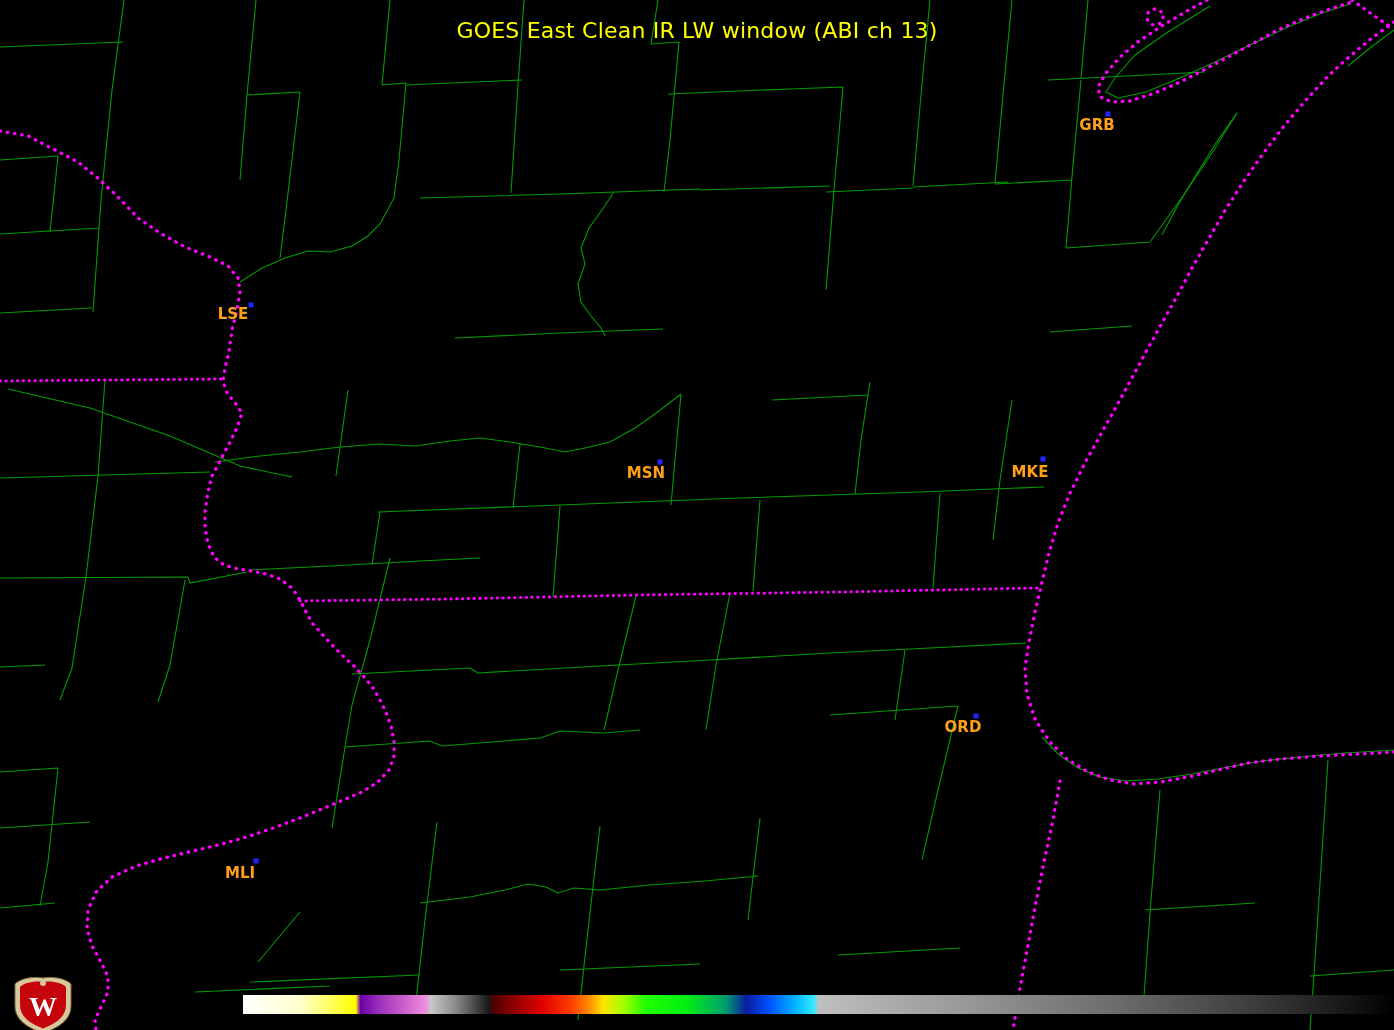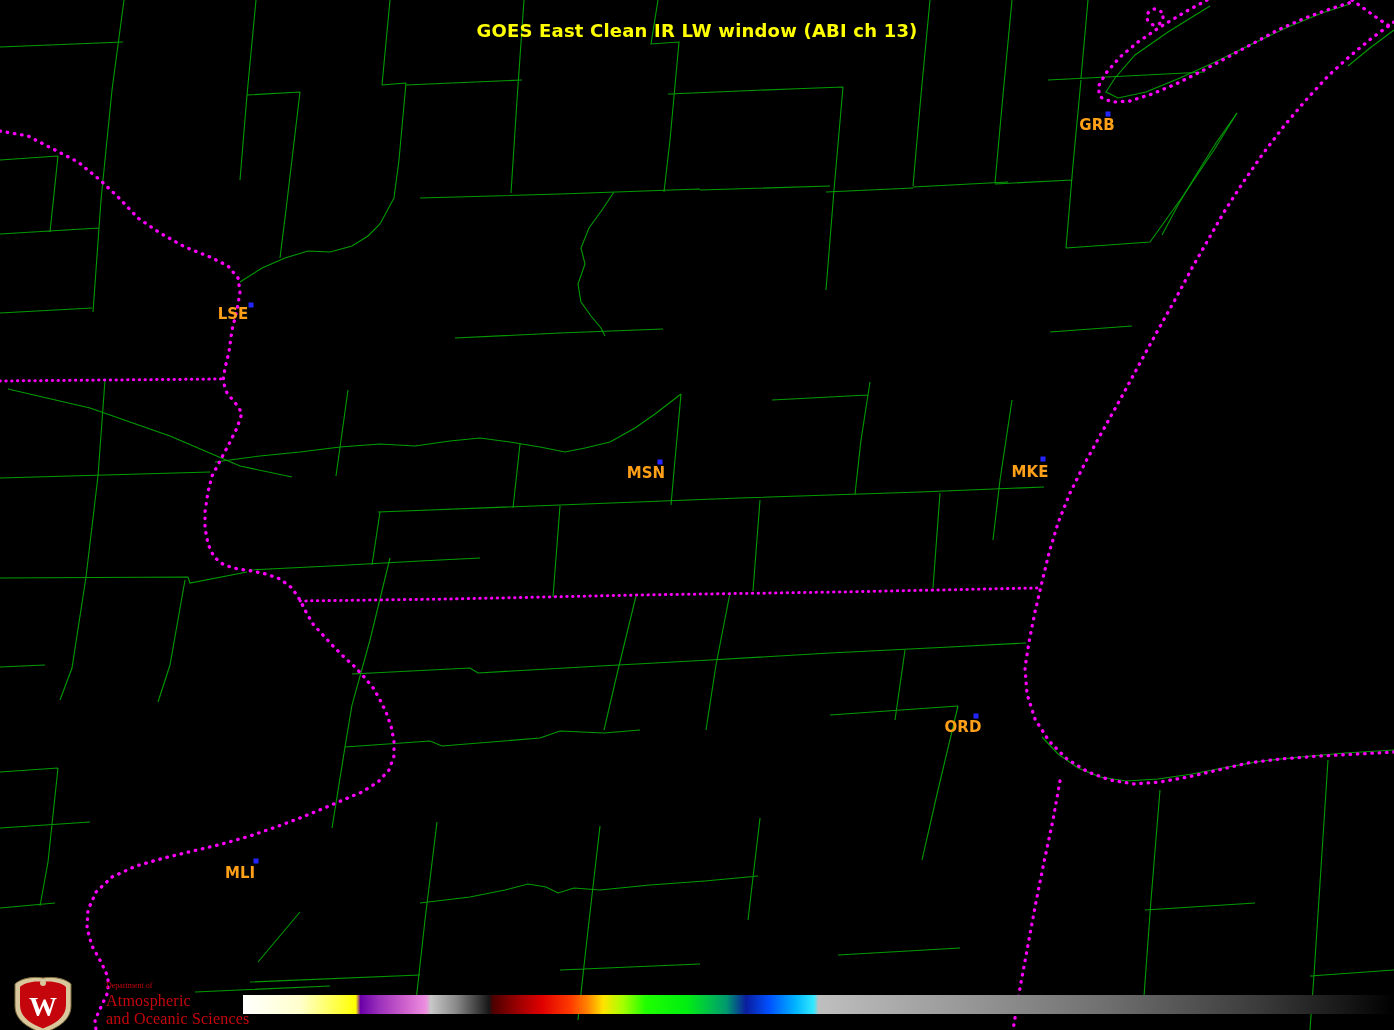--- a/index.html
+++ b/index.html
@@ -5,21 +5,21 @@
   html,body{margin:0;padding:0;background:#000;}
   #stage{position:relative;width:1394px;height:1030px;background:var(--bg,#000);overflow:hidden;
          font-family:"DejaVu Sans","Liberation Sans",sans-serif;}
   #map{position:absolute;left:0;top:0;}
   .county{stroke:var(--county,#00a300);stroke-width:1.1;fill:none;opacity:.95;}
   .border-dots{stroke:var(--border,#ff00ff);stroke-width:3.3;fill:none;
                stroke-linecap:round;stroke-dasharray:.5 6.8;}
   .border-dots-fine{stroke:var(--border,#ff00ff);stroke-width:3.0;fill:none;
                stroke-linecap:round;stroke-dasharray:.4 5.4;}
   #title{position:absolute;left:0;right:0;top:19px;text-align:center;
-         color:var(--title,#ffff00);font-weight:bold;font-size:18px;line-height:23px;
+         color:var(--title,#ffff00);font-weight:normal;font-size:22px;line-height:23px;
          letter-spacing:.2px;}
   #title .tline{white-space:pre;display:block;}
   #colorbar{position:absolute;left:243px;top:995px;width:1151px;height:19px;}
   #logo{position:absolute;left:8px;top:976px;display:flex;align-items:flex-start;}
   #logo .crest{width:70px;height:58px;flex:0 0 auto;}
   #logo .words{margin-left:28px;margin-top:6px;color:var(--logo,#c5050c);
                font-family:"Liberation Serif","DejaVu Serif",serif;line-height:1;}
   #logo .dept{font-size:8px;margin-bottom:3px;}
   #logo .l2,#logo .l3{font-size:16px;letter-spacing:.2px;}
   #logo .l3{margin-top:2px;}
@@ -110,20 +110,15 @@
 
   <div id="colorbar" style="background: linear-gradient(to right, rgb(255, 255, 255) 0%, rgb(255, 255, 204) 5%, rgb(255, 255, 0) 9.8%, rgb(106, 0, 168) 10.2%, rgb(155, 48, 187) 11.8%, rgb(204, 95, 204) 14%, rgb(238, 143, 224) 15.9%, rgb(200, 200, 200) 16.3%, rgb(138, 138, 138) 18.5%, rgb(58, 58, 58) 20.5%, rgb(22, 22, 22) 21.4%, rgb(77, 0, 0) 21.7%, rgb(160, 0, 0) 24%, rgb(224, 0, 0) 26%, rgb(255, 60, 0) 28.5%, rgb(255, 136, 0) 30%, rgb(255, 228, 0) 31.3%, rgb(166, 255, 0) 33%, rgb(31, 255, 0) 35%, rgb(0, 239, 16) 38.5%, rgb(0, 192, 74) 40.5%, rgb(0, 153, 110) 42%, rgb(11, 29, 158) 43.7%, rgb(0, 80, 255) 45.7%, rgb(0, 180, 255) 48%, rgb(53, 234, 255) 49.6%, rgb(191, 191, 191) 50%, rgb(154, 154, 154) 62%, rgb(111, 111, 111) 75%, rgb(60, 60, 60) 88%, rgb(22, 22, 22) 96%, rgb(0, 0, 0) 100%);"></div>
 
   <div id="logo">
     <svg class="crest" viewBox="0 0 70 58">
       <path d="M35,2 C24,0 12,3 7,8 L7,30 C7,44 20,52 35,57 C50,52 63,44 63,30 L63,8 C58,3 46,0 35,2 Z" fill="#d9c89e" stroke="#7a6a3a" stroke-width="1"></path>
       <path d="M35,6 C26,4.5 16,7 12,11 L12,29 C12,41 23,48 35,52.5 C47,48 58,41 58,29 L58,11 C54,7 44,4.5 35,6 Z" fill="#c5050c"></path>
       <circle cx="35" cy="7" r="3" fill="#d9c89e"></circle>
       <text id="crest-w" x="35" y="40" text-anchor="middle" fill="#ffffff" font-family="Liberation Serif, DejaVu Serif, serif" font-weight="bold" font-size="28">W</text>
     </svg>
-    <div class="words">
-      <div class="dept">Department of</div>
-      <div class="l2">Atmospheric</div>
-      <div class="l3">and Oceanic Sciences</div>
-    </div>
   </div>
 
 </div>
 
 </body></html>

